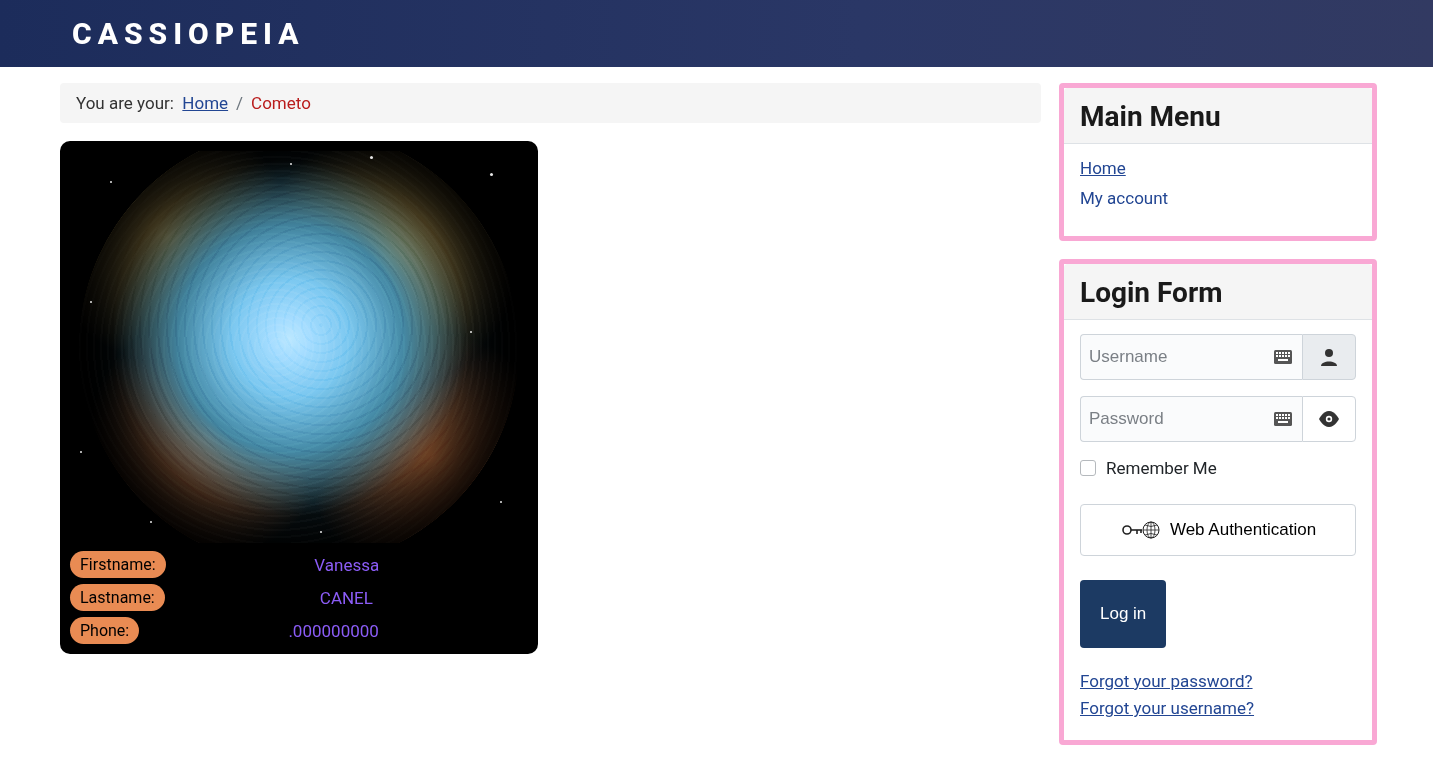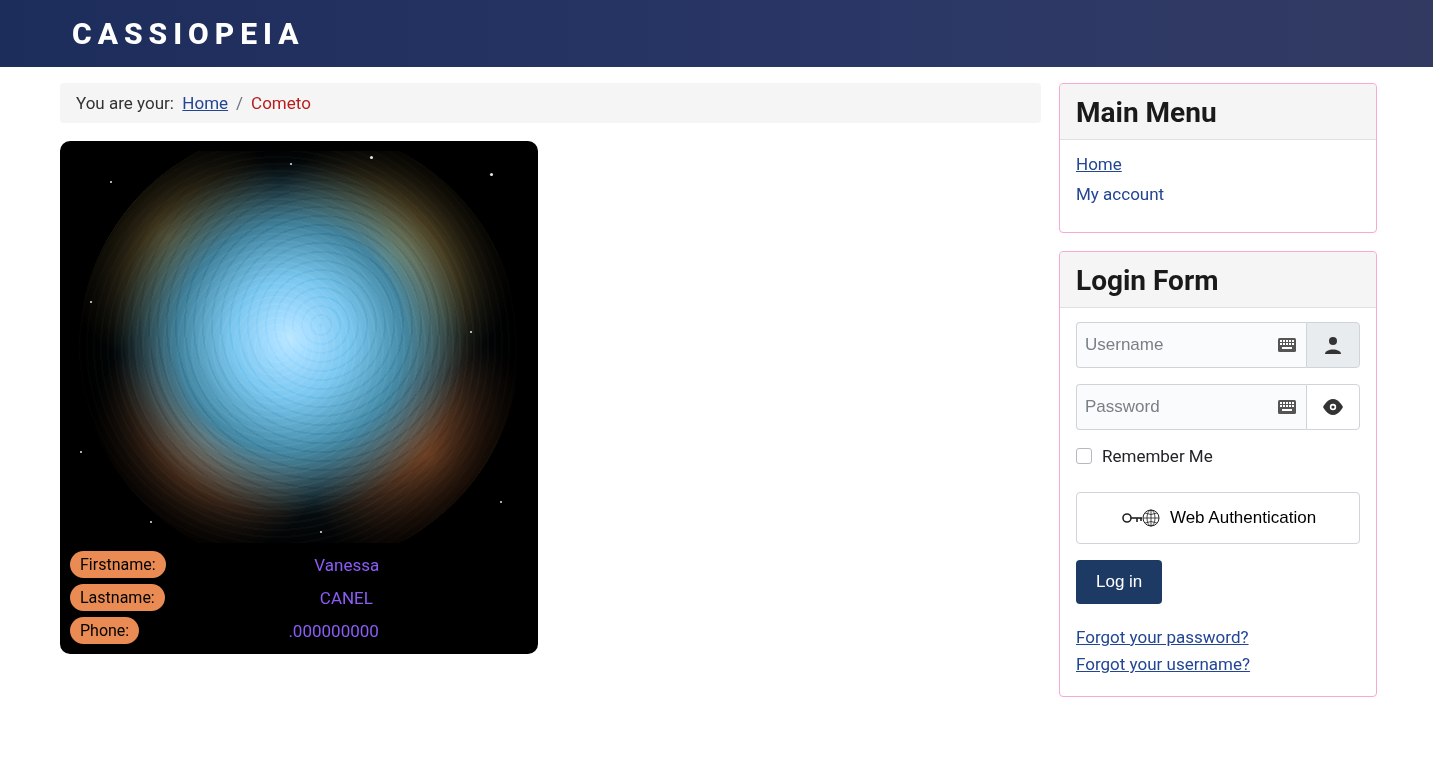--- a/index.html
+++ b/index.html
@@ -141,21 +141,21 @@
   }
   .info-val {
     flex: 1;
     text-align: center;
     color: #8b5cf6;
     font-size: 17px;
   }
 
   
   .module {
-    border: 1px solid #f9a8d4;
+    border: 5px solid #f9a8d4;
     border-radius: 4px;
     margin-bottom: 18px;
     background: #fff;
   }
   .module-header {
     background: #f5f5f5;
     padding: 12px 16px 10px;
     border-bottom: 1px solid #dee2e6;
     border-top-left-radius: 4px;
     border-top-right-radius: 4px;
@@ -242,30 +242,30 @@
     width: 100%;
     border: 1px solid #ced4da;
     border-radius: 4px;
     background: #fff;
     padding: 14px 10px;
     font-size: 17px;
     display: flex;
     align-items: center;
     justify-content: center;
     gap: 10px;
-    margin-bottom: 16px;
+    margin-bottom: 24px;
     cursor: pointer;
   }
 
   .login-btn {
     background: #1c3a63;
     color: #fff;
     border: none;
     border-radius: 4px;
-    padding: 12px 20px;
+    padding: 24px 20px;
     font-size: 17px;
     cursor: pointer;
     margin-bottom: 20px;
   }
 
   .forgot-links a {
     display: block;
     color: #224693;
     text-decoration: underline;
     font-size: 17px;

